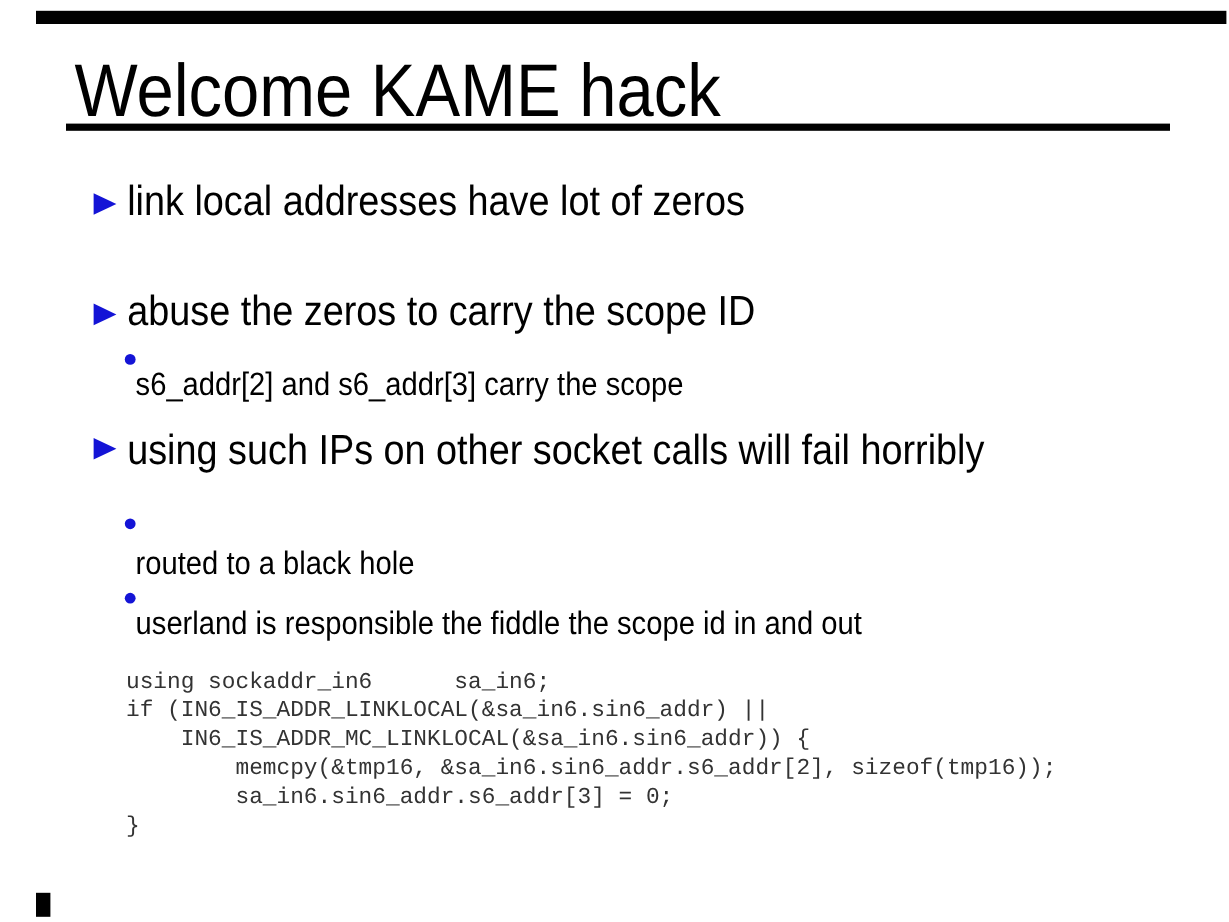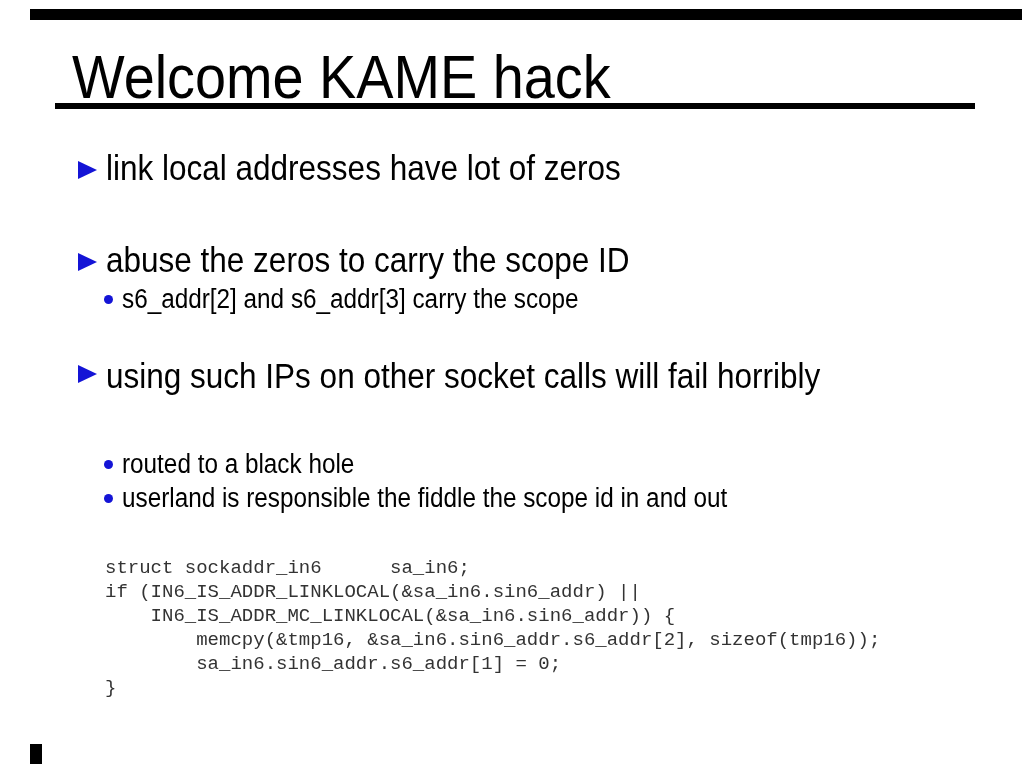--- a/index.html
+++ b/index.html
@@ -18,21 +18,21 @@
     position: absolute; left: 30px; top: 9px;
     width: 992px; height: 11px; background: #000000;
   }
   .bottom-mark {
     position: absolute; left: 30px; top: 744px;
     width: 12px; height: 20px; background: #000000;
   }
 
   
   .title {
-    position: absolute; left: 72px; top: 46px;
+    position: absolute; left: 62px; top: 46px;
     margin: 0; font-weight: 400;
     font-size: 62px; line-height: 62px;
     white-space: nowrap;
   }
   .title-rule {
     position: absolute; left: 55px; top: 103px;
     width: 920px; height: 6px; background: #000000;
   }
 
   
@@ -40,21 +40,21 @@
     display: inline-block;
     transform: scaleX(0.9);
     transform-origin: 0 0;
     white-space: nowrap;
   }
   .cond.wrap { white-space: normal; }
 
   
   .row { position: absolute; display: flex; align-items: flex-start; }
   .lvl1 { left: 78px; font-size: 35px; line-height: 40px; }
-  .lvl2 { left: 104px; font-size: 27px; line-height: 32px; }
+  .lvl2 { left: 104px; font-size: 27px; line-height: 32px; flex-direction: column; }
   .lvl1 .text { margin-left: 9px; }
   .lvl2 .text { margin-left: 9px; }
 
   .tri {
     flex: 0 0 auto;
     width: 0; height: 0; margin-top: 13px;
     border-left: 19px solid #1414d6;
     border-top: 9px solid transparent;
     border-bottom: 9px solid transparent;
   }
@@ -62,21 +62,21 @@
     flex: 0 0 auto;
     width: 9px; height: 9px; margin-top: 12px;
     border-radius: 50%; background: #1414d6;
   }
 
   .b1 { top: 148px; }
   .b2 { top: 240px; }
   .b2s1 { top: 283px; }
   .b3 { top: 352px; line-height: 48px; }
   .b3 .cond { max-width: 860px; }
-  .b3s1 { top: 448px; }
+  .b3s1 { top: 420px; gap: 12px; }
   .b3s2 { top: 482px; }
 
   
   .code {
     position: absolute; left: 105px; top: 556px;
     font-family: "Liberation Mono", "DejaVu Sans Mono", monospace;
     font-size: 19px; line-height: 24px;
     color: #333333;
   }
   .code-line { white-space: pre; height: 24px; }
@@ -115,23 +115,23 @@
     <span class="dot"></span>
     <span class="text cond">routed to a black hole</span>
   </div>
 
   <div class="row lvl2 b3s2">
     <span class="dot"></span>
     <span class="text cond">userland is responsible the fiddle the scope id in and out</span>
   </div>
 
   <div class="code">
-    <div class="code-line">struct sockaddr_in6      sa_in6;</div>
+    <div class="code-line">using sockaddr_in6      sa_in6;</div>
     <div class="code-line">if (IN6_IS_ADDR_LINKLOCAL(&amp;sa_in6.sin6_addr) ||</div>
     <div class="code-line">    IN6_IS_ADDR_MC_LINKLOCAL(&amp;sa_in6.sin6_addr)) {</div>
     <div class="code-line">        memcpy(&amp;tmp16, &amp;sa_in6.sin6_addr.s6_addr[2], sizeof(tmp16));</div>
-    <div class="code-line">        sa_in6.sin6_addr.s6_addr[1] = 0;</div>
+    <div class="code-line">        sa_in6.sin6_addr.s6_addr[3] = 0;</div>
     <div class="code-line">}</div>
   </div>
 
   <div class="bottom-mark"></div>
 
 </div>
 
 </body></html>

